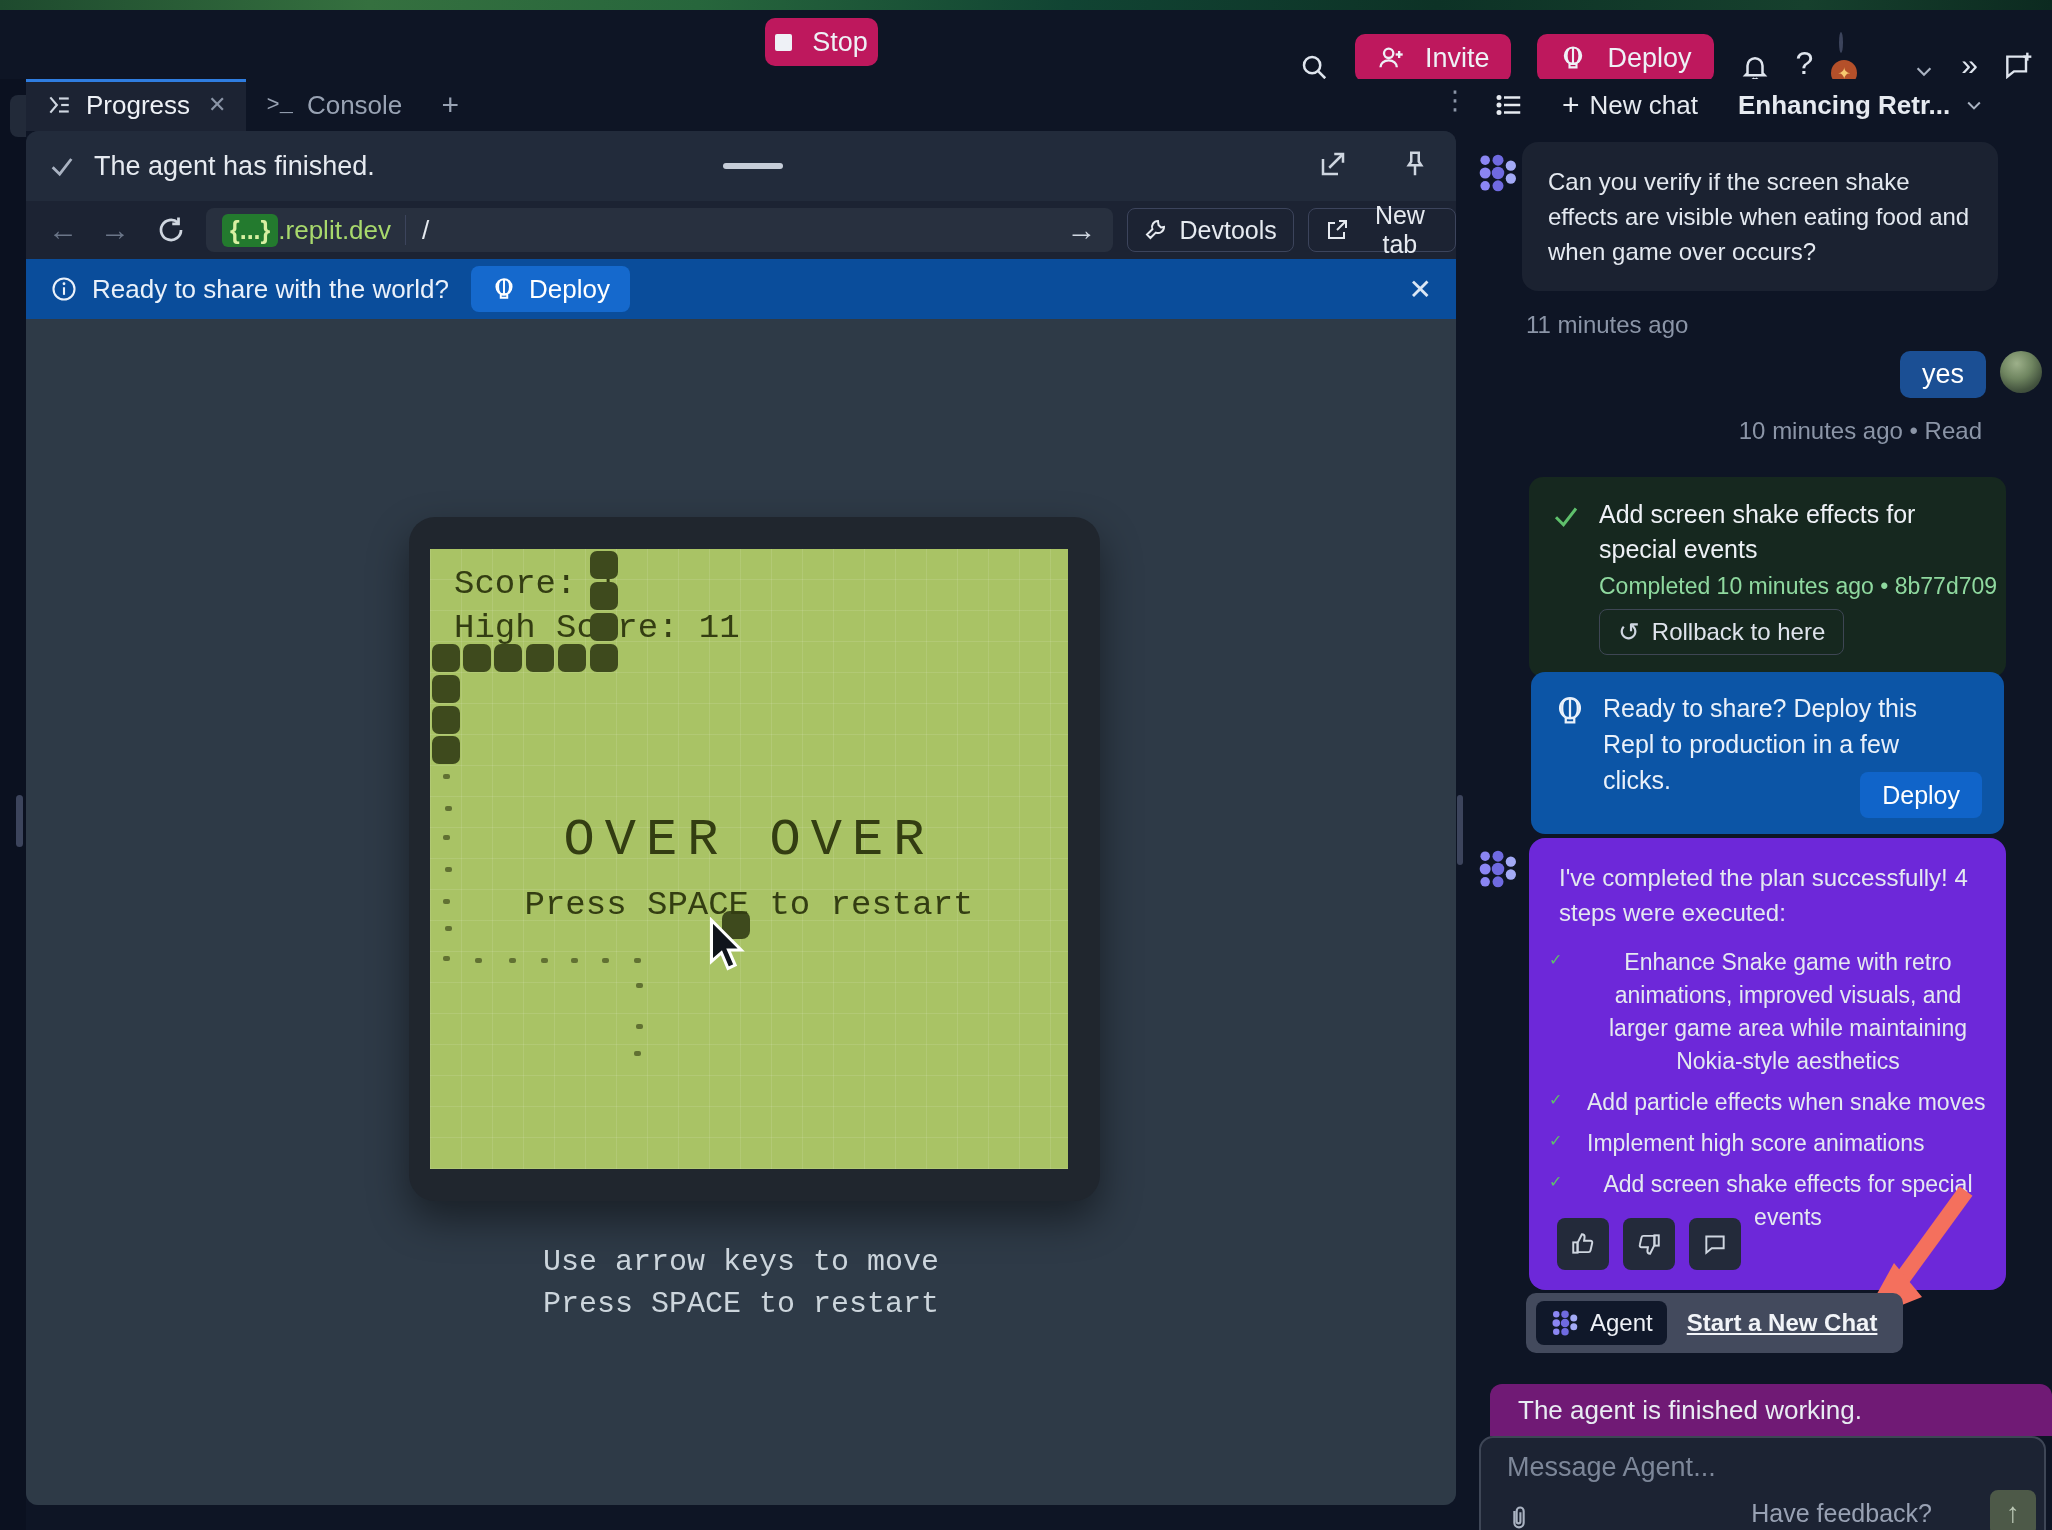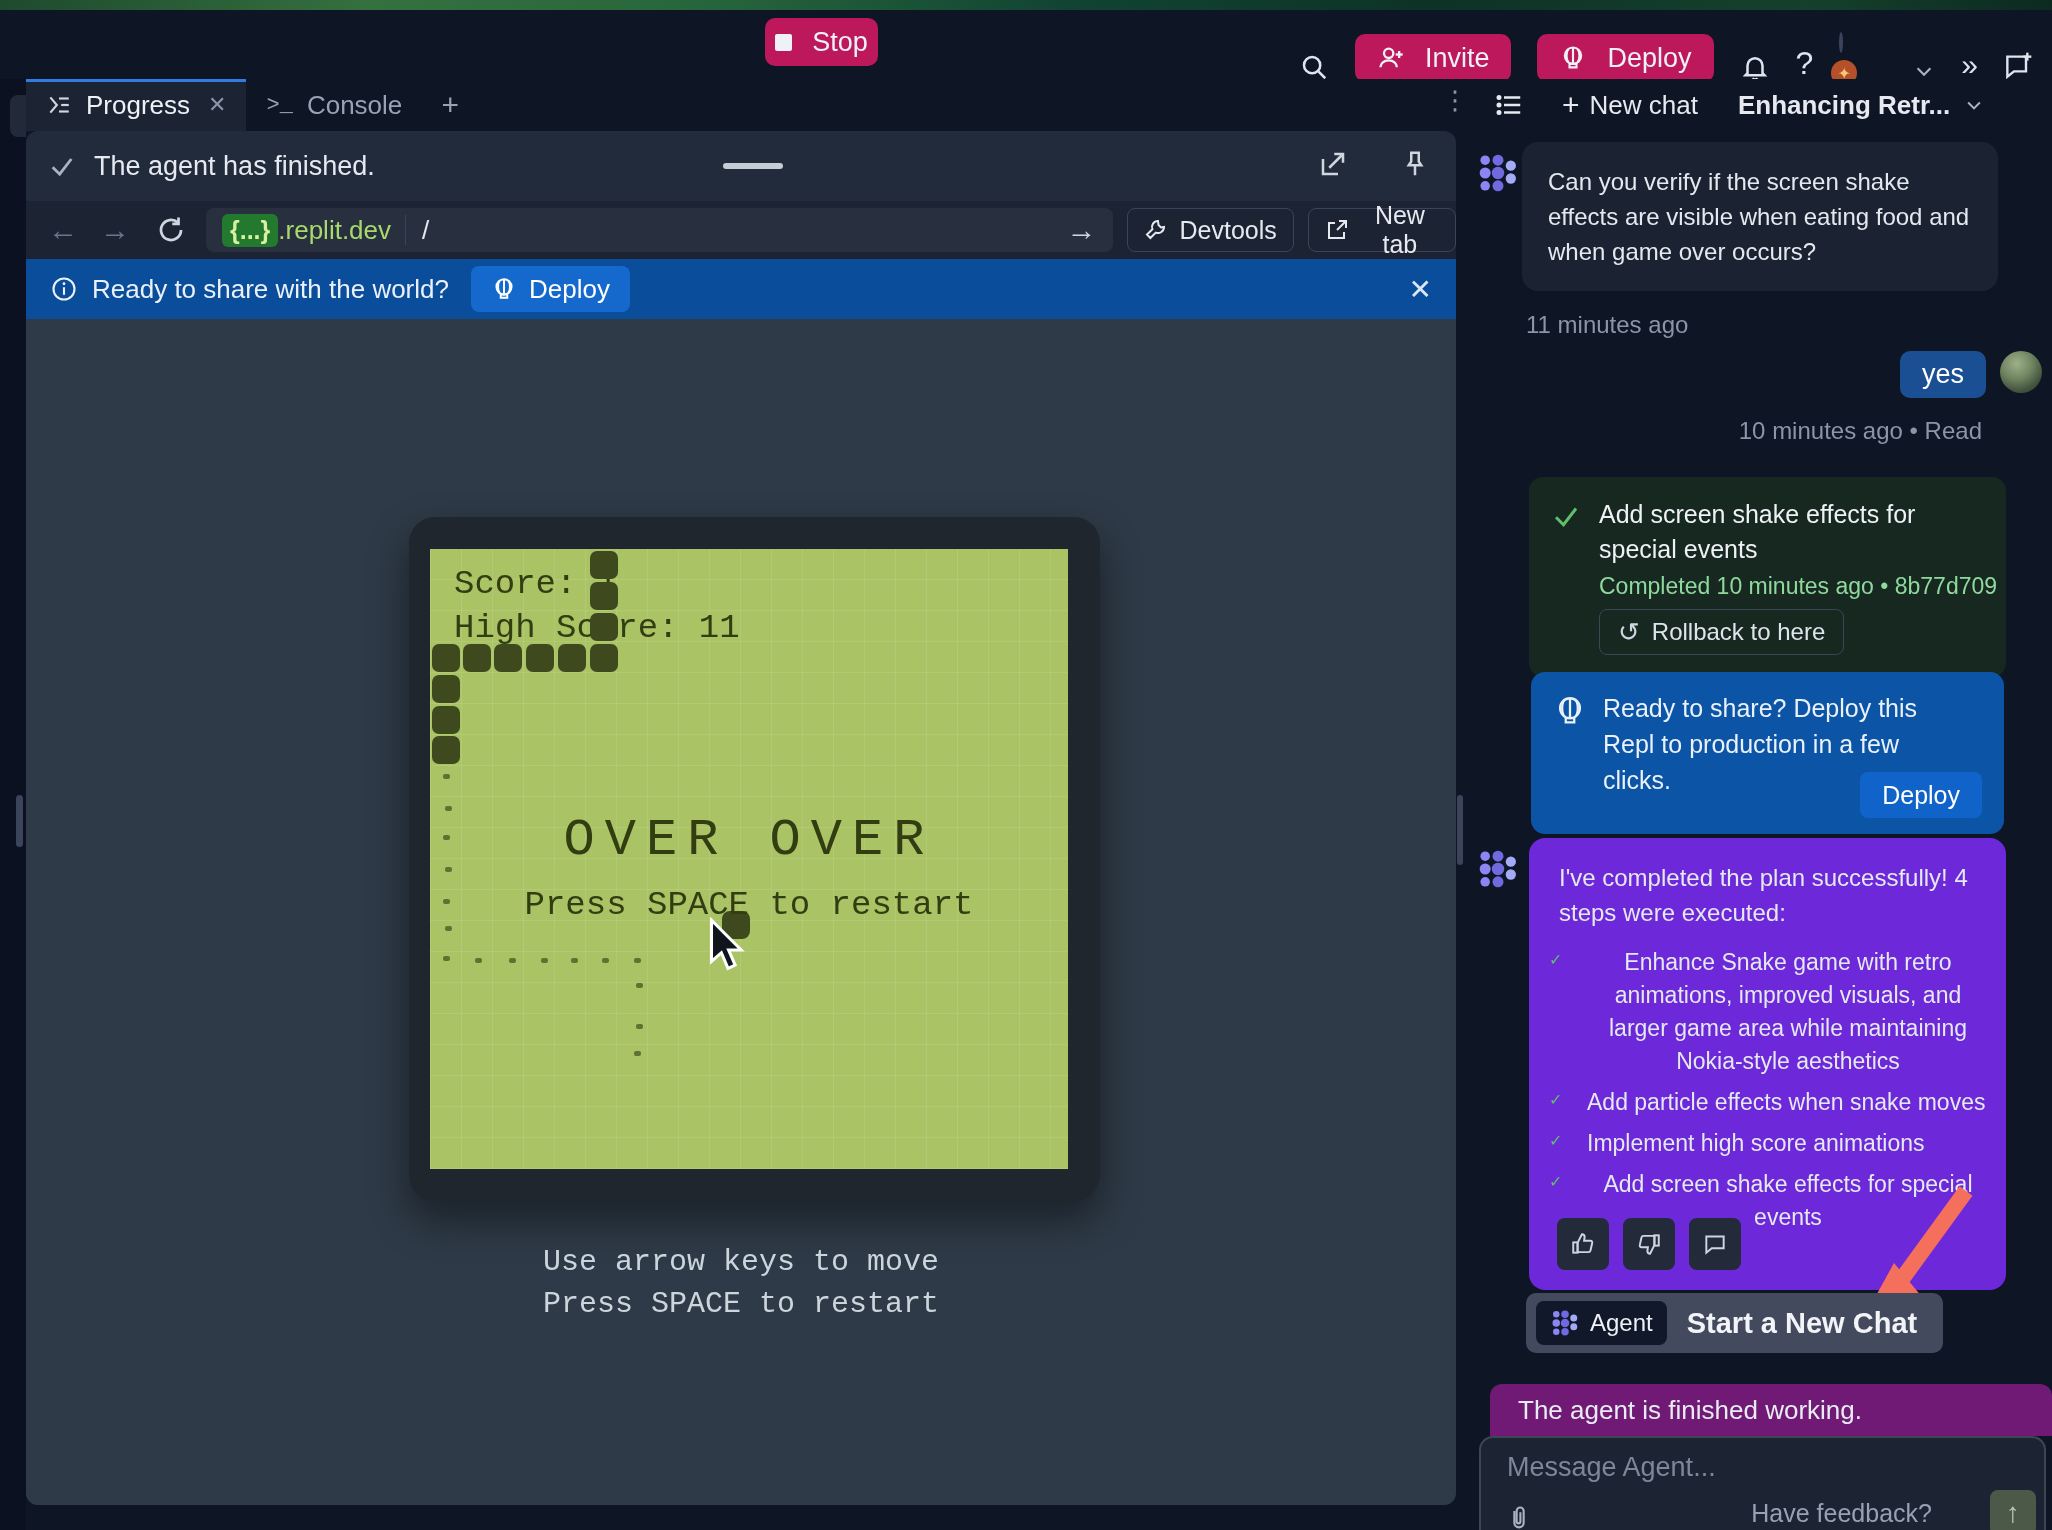--- a/index.html
+++ b/index.html
@@ -142,21 +142,21 @@
   .plan-actions { position:absolute; left:28px; bottom:20px; display:flex; gap:14px; }
   .pa-btn { width:52px; height:52px; background:#232a3a; border:none; border-radius:8px; color:#cfd6e0;
     display:flex; align-items:center; justify-content:center; cursor:pointer; }
 
   .annot-arrow { position:absolute; left:388px; top:1100px; pointer-events:none; }
 
   .newchat-btn { position:absolute; left:60px; top:1214px; height:60px; padding:0 26px 0 10px; background:#434a5d;
     border:none; border-radius:10px; display:flex; align-items:center; gap:20px; cursor:pointer; font-family:inherit; }
   .newchat-badge { display:flex; align-items:center; gap:10px; background:#10182a; border-radius:8px; height:44px; padding:0 14px;
     color:#eef1f6; font-size:24px; }
-  .newchat-label { color:#f2f4f8; font-size:29px; font-weight:bold; }
+  .newchat-label { color:#f2f4f8; font-size:24px; font-weight:bold;text-decoration:underline; }
 
   .finished-bar { position:absolute; left:24px; top:1305px; width:562px; height:52px; background:#701a75;
     border-radius:12px 12px 0 0; display:flex; align-items:center; color:#e8ecf2; font-size:26px; padding-left:28px; }
 
   .composer { position:absolute; left:13px; top:1357px; width:567px; height:110px; background:#1c2333;
     border:2px solid #3e4656; border-radius:14px; }
   .composer-input { position:absolute; left:26px; top:14px; width:500px; background:transparent; border:none; outline:none;
     color:#e4e9f0; font-size:27px; font-family:inherit; }
   .composer-input::placeholder { color:#7d8799; }
   .paperclip { position:absolute; left:24px; bottom:12px; color:#aab3c2; }

